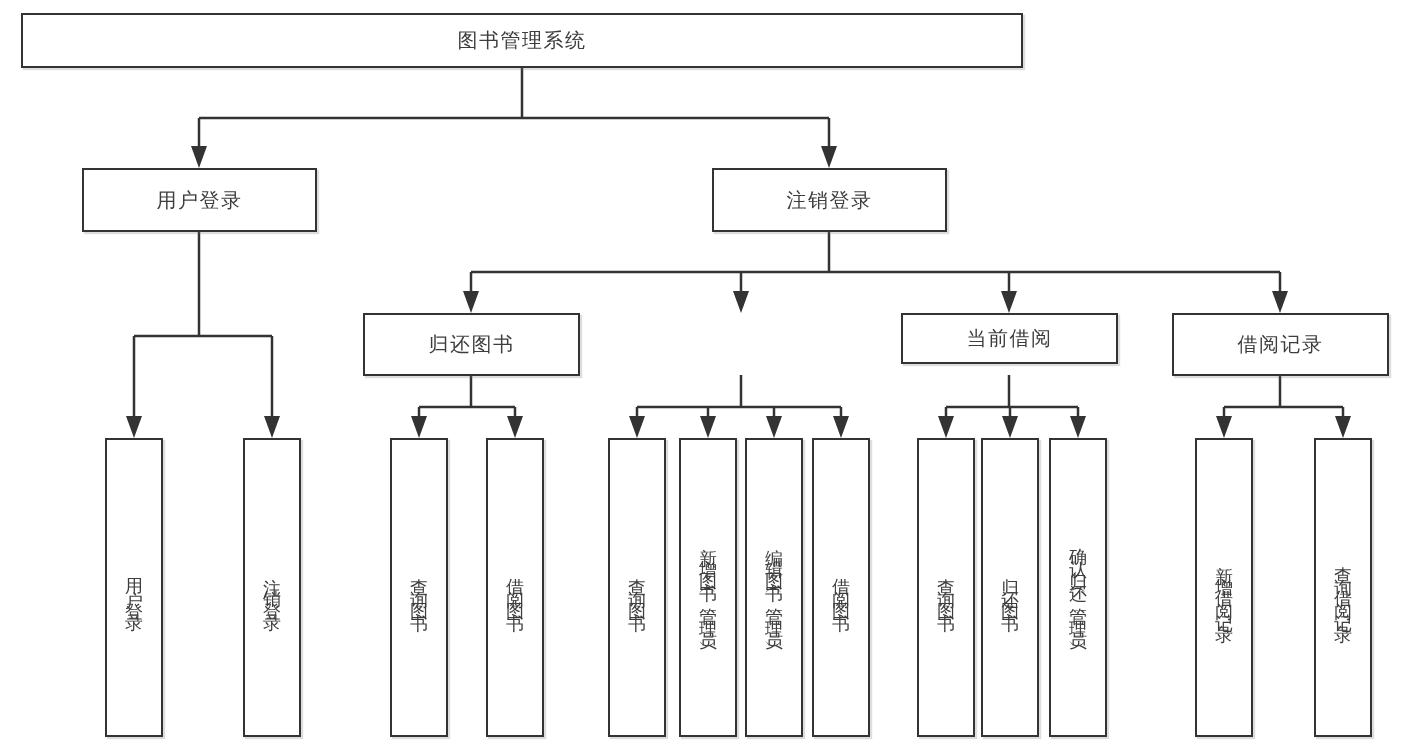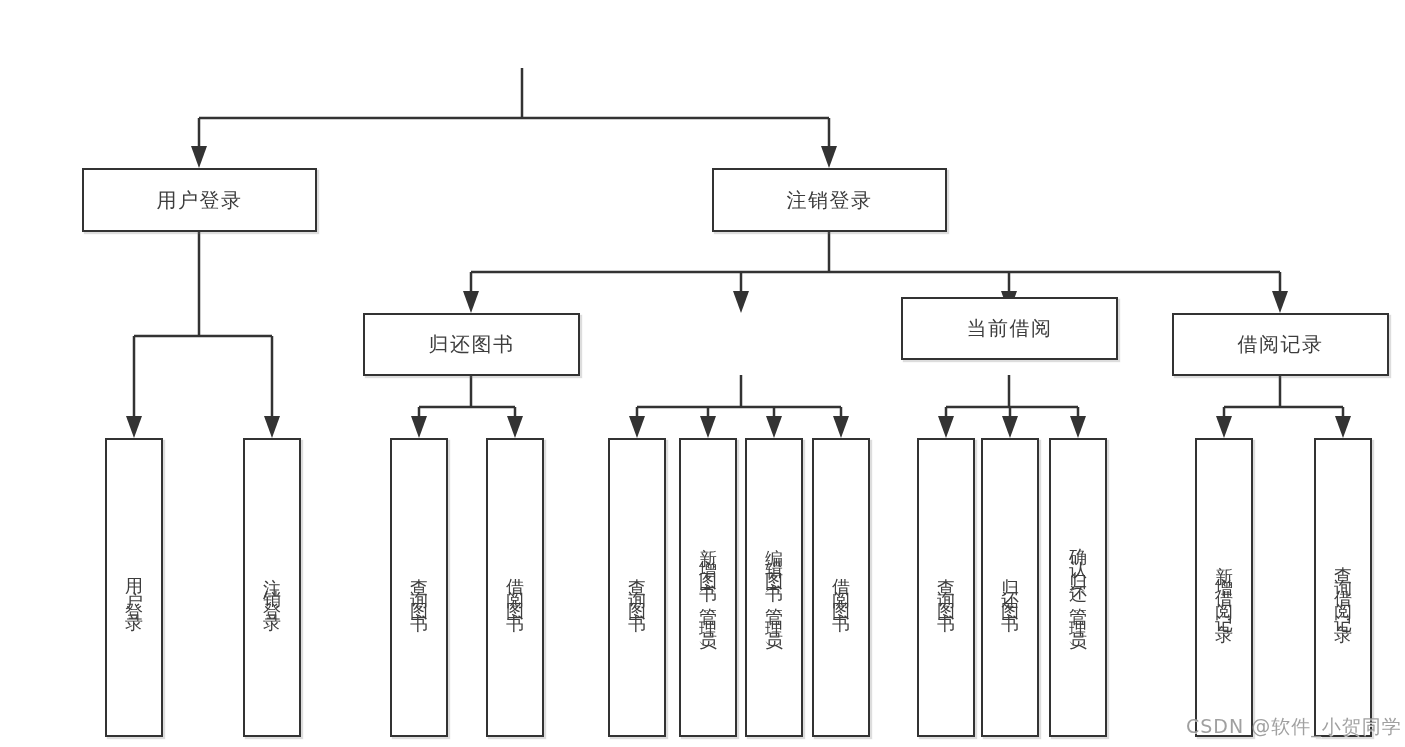--- a/index.html
+++ b/index.html
@@ -113,32 +113,35 @@
       <g stroke="#333333" stroke-width="2.5" fill="none">
         <line x1="1280" y1="375" x2="1280" y2="407"></line>
         <line x1="1224" y1="407" x2="1343" y2="407"></line>
         <line x1="1224" y1="407" x2="1224" y2="422"></line>
         <polygon points="1216,416 1232,416 1224,438" fill="#333333" stroke="none"></polygon>
         <line x1="1343" y1="407" x2="1343" y2="422"></line>
         <polygon points="1335,416 1351,416 1343,438" fill="#333333" stroke="none"></polygon>
       </g>
     </svg>
 
+  <div class="box rootbox" style="left:21px;top:13px;width:1002px;height:55px">
+    <span>图书管理系统</span>
+  </div>
 
   <div class="box hbox" style="left:82px;top:168px;width:235px;height:64px">
     <span>用户登录</span>
   </div>
   <div class="box hbox" style="left:712px;top:168px;width:235px;height:64px">
     <span>注销登录</span>
   </div>
 
   <div class="box hbox" style="left:363px;top:313px;width:217px;height:63px">
     <span>归还图书</span>
   </div>
-  <div class="box hbox" style="left:901px;top:297px;width:217px;height:63px">
+  <div class="box hbox" style="left:901px;top:313px;width:217px;height:51px">
     <span>当前借阅</span>
   </div>
   <div class="box hbox" style="left:1172px;top:313px;width:217px;height:63px">
     <span>借阅记录</span>
   </div>
 
   <div class="box vbox" style="left:105px;top:438px;width:58px;height:299px">
     <span>用户登录</span>
   </div>
   <div class="box vbox" style="left:243px;top:438px;width:58px;height:299px">
@@ -175,14 +178,13 @@
     <span>确认归还（管理员）</span>
   </div>
 
   <div class="box vbox" style="left:1195px;top:438px;width:58px;height:299px">
     <span>新增借阅记录</span>
   </div>
   <div class="box vbox" style="left:1314px;top:438px;width:58px;height:299px">
     <span>查询借阅记录</span>
   </div>
 
-  <div class="watermark">CSDN @软件_小贺同学</div>
 </div>
 
 </body></html>

